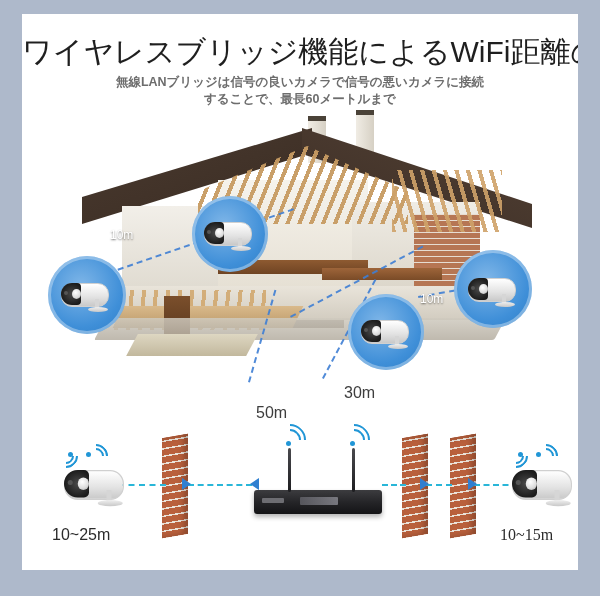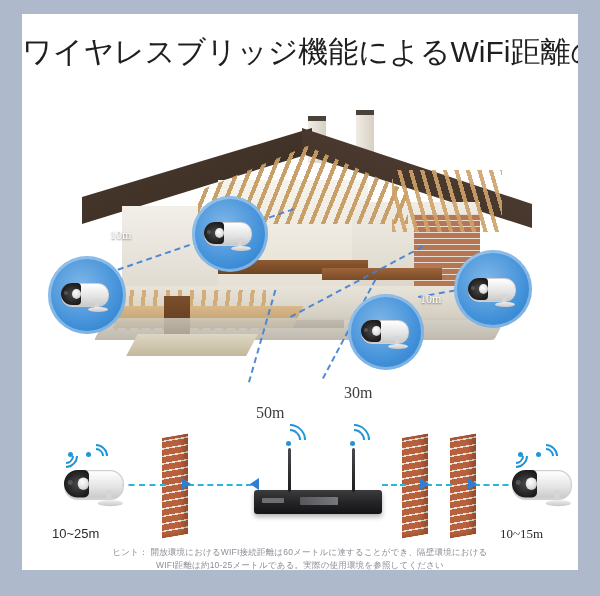--- a/index.html
+++ b/index.html
@@ -16,21 +16,21 @@
   .title{
     position:absolute;left:0;top:18px;width:556px;text-align:center;
     font-size:30px;font-weight:400;color:#1f1f1f;letter-spacing:0px;
     white-space:nowrap;
   }
   .subtitle{
     position:absolute;left:0;top:60px;width:556px;text-align:center;
     font-size:12.5px;font-weight:bold;color:#6d6d6d;line-height:17px;
   }
   
-  .scene{position:absolute;left:0;top:96px;width:474px;height:310px;font-family:Liberation Serif, serif;}
+  .scene{position:absolute;left:0;top:96px;width:474px;height:310px;}
 
   
   .ground{
     position:absolute;left:78px;top:208px;width:400px;height:22px;
     background:linear-gradient(180deg,#cfcabf 0%,#b4ada0 100%);
     transform:skewX(-28deg);border-radius:2px;opacity:.85;
   }
   .floor-main{
     position:absolute;left:100px;top:176px;width:356px;height:34px;
     background:linear-gradient(180deg,#e9e4da 0%,#d2ccc0 100%);
@@ -189,33 +189,37 @@
   }
   .wifi-arc{position:absolute;}
   .wifi-arc i{
     position:absolute;display:block;border:2.6px solid #2196d6;border-radius:50%;
     border-right-color:transparent;border-bottom-color:transparent;border-left-color:transparent;
   }
   .wifi-dot{
     position:absolute;width:5px;height:5px;border-radius:50%;background:#2196d6;
   }
   .blabel{
-    position:absolute;font-size:13px;color:#2b2b2b;white-space:nowrap;
+    position:absolute;font-size:16px;color:#2b2b2b;white-space:nowrap;
   }
   .note{
     position:absolute;left:0;top:532px;width:556px;text-align:center;
     font-size:8.5px;color:#8d8d96;line-height:13px;letter-spacing:.2px;
   }
 </style>
 </head>
 <body>
 
 <div class="frame">
 
   <div class="title">ワイヤレスブリッジ機能によるWiFi距離の延長</div>
+  <div class="subtitle">
+    <div>無線LANブリッジは信号の良いカメラで信号の悪いカメラに接続</div>
+    <div>することで、最長60メートルまで</div>
+  </div>
 
   <div class="scene">
 
     <div class="chimney c1"></div>
     <div class="chimney c2"></div>
 
     <div class="roof-left"></div>
     <div class="roof-right"></div>
 
     <div class="wall-left"></div>
@@ -362,18 +366,14 @@
       <div class="wifi-dot" style="left:14px;top:8px;"></div>
     </div>
     <div class="wifi-arc" style="left:512px;top:26px;">
       <i style="left:0;top:0;width:20px;height:20px;transform:rotate(45deg);"></i>
       <i style="left:4px;top:4px;width:12px;height:12px;transform:rotate(45deg);"></i>
       <div class="wifi-dot" style="left:2px;top:8px;"></div>
     </div>
     <div class="blabel" style="left:478px;top:108px;font-family:Liberation Serif, serif;">10~15m</div>
   </div>
 
-  <div class="note">
-    <div>ヒント： 開放環境におけるWIFI接続距離は60メートルに達することができ、隔壁環境における</div>
-    <div>WIFI距離は約10-25メートルである。実際の使用環境を参照してください</div>
-  </div>
 
 </div>
 
 </body></html>

